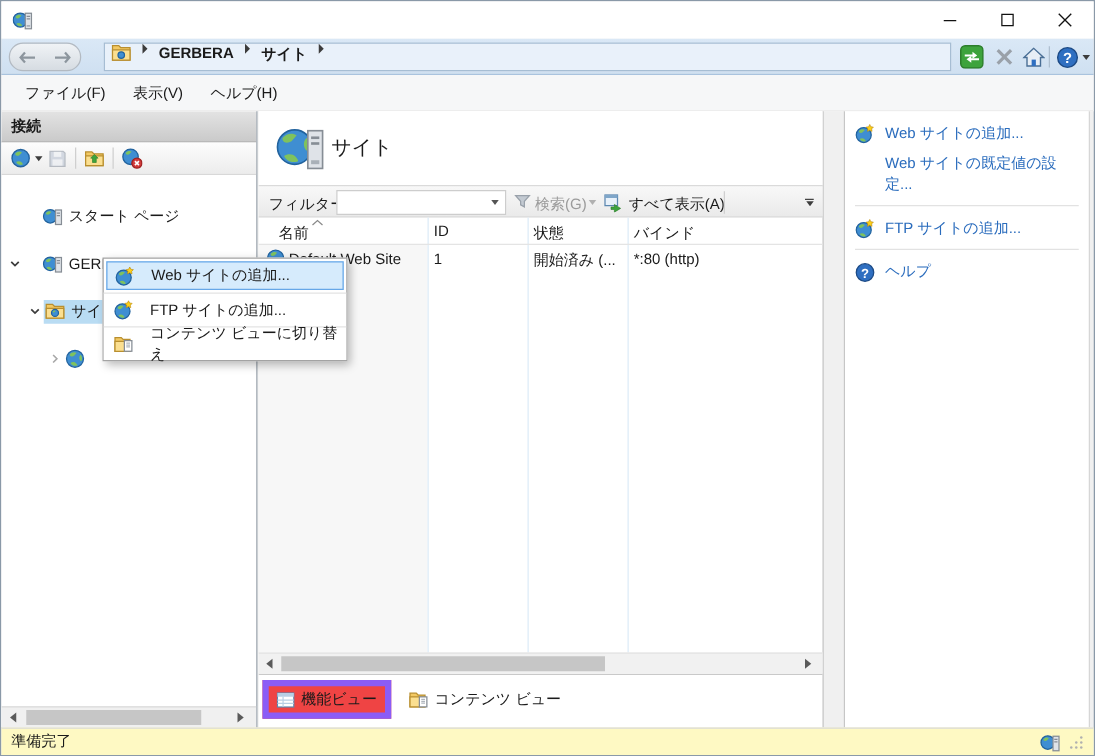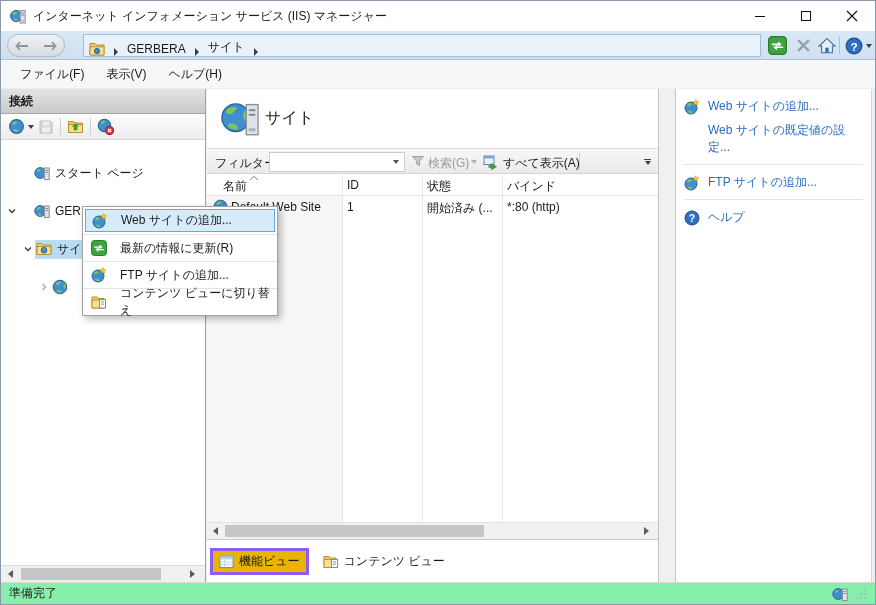--- a/index.html
+++ b/index.html
@@ -14,21 +14,21 @@
   .title-icon { margin:0 7px 0 9px; }
   .win-controls { margin-left:auto; display:flex; height:100%; }
   .win-btn { width:46px; height:100%; display:flex; align-items:center; justify-content:center; }
   .glyph-min { width:10px; height:1px; background:#111; }
   .glyph-max { width:10px; height:10px; border:1px solid #111; }
 
   
   .toolbar-row { position:absolute; top:30px; left:0; right:0; height:29px; background:linear-gradient(#dae8f6,#cfe0f1); border-bottom:1px solid #a9c3de; }
   .nav-blob { position:absolute; left:6px; top:3px; width:58px; height:23px; border-radius:12px; background:linear-gradient(#f0f3f6,#d6dce2); border:1px solid #b3bac2; display:flex; }
   .nav-btn { flex:1; display:flex; align-items:center; justify-content:center; }
-  .address-box { position:absolute; left:82px; top:3px; width:678px; height:23px; background:#e9f1fa; border:1px solid #a6bdd3; display:flex; align-items:flex-end; padding-left:5px; }
+  .address-box { position:absolute; left:82px; top:3px; width:678px; height:23px; background:#e9f1fa; border:1px solid #a6bdd3; display:flex; align-items:flex-start; padding-left:5px;font-weight:bold; }
   .crumb-arrow { width:0; height:0; border-left:4px solid #3c3c3c; border-top:4px solid transparent; border-bottom:4px solid transparent; margin:0 9px; }
   .crumb-label { white-space:nowrap; }
   .tb-ico { position:absolute; top:4px; width:21px; height:21px; display:flex; align-items:center; justify-content:center; }
   .tb-vsep { position:absolute; top:6px; width:1px; height:17px; background:#aebfd0; }
   .caret-down { width:0; height:0; border-top:4px solid #3c3c3c; border-left:3.5px solid transparent; border-right:3.5px solid transparent; }
 
   
   .menubar { position:absolute; top:59px; left:0; right:0; height:29px; background:#f6f7f8; border-bottom:1px solid #ededed; display:flex; align-items:center; padding-left:8px; }
   .menu-item { padding:5px 11px; }
 
@@ -73,32 +73,32 @@
   .list-header { position:absolute; top:0; left:0; right:0; height:22px; border-bottom:1px solid #e4e4e4; }
   .hcell { position:absolute; top:4px; }
   .sort-up { position:absolute; left:42px; top:1px; }
   .list-row { position:absolute; top:22px; left:0; right:0; height:22px; }
   .rcell { position:absolute; top:4px; white-space:nowrap; }
   .row-icon { position:absolute; left:6px; top:3px; }
   .list-hscroll { position:absolute; left:0; right:0; bottom:0; height:17px; background:#f1f1f1; border-top:1px solid #e2e2e2; }
 
   .view-tabs { position:absolute; left:3px; bottom:7px; display:flex; align-items:center; gap:7px; }
   .tab { display:flex; align-items:center; gap:5px; padding:2px 6px; border:1px solid transparent; }
-  .tab.selected { border:3px solid #8b5cf6; background:#eab308;text-align:right; }
+  .tab.selected { border:5px solid #8b5cf6; background:#ef4444;text-align:right; }
 
   
   .right-panel { position:absolute; top:88px; left:674px; right:3px; bottom:22px; background:#fff; border-left:1px solid #c6c6c6; border-right:1px solid #d6d6d6; display:flex; flex-direction:column; }
   .actions-body { padding:9px 8px 0 8px; }
   .action-link { display:flex; align-items:center; gap:8px; margin-bottom:7px; color:#2a6cbd; cursor:pointer; }
   .al-icon { width:16px; height:16px; flex:none; }
   .indent { padding-left:24px; }
   .action-sep { border-top:1px solid #e2e2e2; margin:8px 0 9px 0; }
 
   
-  .statusbar { position:absolute; left:0; right:0; bottom:0; height:22px; background:#86efac; border-top:1px solid #d9d9d9; display:flex; align-items:center; padding:0 8px; }
+  .statusbar { position:absolute; left:0; right:0; bottom:0; height:22px; background:#fef9c3; border-top:1px solid #d9d9d9; display:flex; align-items:center; padding:0 8px; }
   .status-right { margin-left:auto; display:flex; align-items:center; gap:7px; }
 
   
   .context-menu { position:absolute; left:81px; top:205px; width:196px; background:#fff; border:1px solid #a3a3a3; box-shadow:3px 3px 7px rgba(0,0,0,.28); z-index:50; }
   .cm-item { height:27px; display:flex; align-items:center; padding-left:8px; gap:13px; background:#fff; }
   .cm-item + .cm-item { border-top:1px solid #e4e4e4; }
   .cm-item.hl { margin:2px; height:23px; border:1px solid #66a7e8; background:#d6ebfc; padding-left:6px; }
   .cm-icon { width:16px; height:16px; flex:none; }
 </style>
 </head>
@@ -111,21 +111,20 @@
       <svg width="16" height="16" viewBox="0 0 16 16">
         <circle cx="6.2" cy="8" r="5.6" fill="#3f8ed2" stroke="#22639e"></circle>
         <path d="M2.6 5.2c1.2-1.6 3.4-1.9 4.6-.8-1.2 1.2-1.7 2.4-3.3 2.4-1 0-1.5-.8-1.3-1.6z" fill="#7fc25e"></path>
         <path d="M7.6 12.6c-1.7.7-3.8-.1-4.5-1.7 1.1-.7 2.8-.7 3.7.2.6.6 1 1.1.8 1.5z" fill="#7fc25e"></path>
         <rect x="10.2" y="2.6" width="5" height="12.4" fill="#dfe3e8" stroke="#868d95"></rect>
         <rect x="11.3" y="4.6" width="2.8" height="1" fill="#868d95"></rect>
         <rect x="11.3" y="6.6" width="2.8" height="1" fill="#868d95"></rect>
         <rect x="11.3" y="12" width="2.8" height="1.4" fill="#a9b0b8"></rect>
       </svg>
     </span>
-    <span class="title-text">インターネット インフォメーション サービス (IIS) マネージャー</span>
     <div class="win-controls">
       <div class="win-btn">
           <div class="glyph-min"></div>
         </div>
       <div class="win-btn">
           <div class="glyph-max"></div>
         </div>
       <div class="win-btn">
         <svg width="12" height="12" viewBox="0 0 12 12">
             <path d="M1 1l10 10M11 1L1 11" stroke="#111" stroke-width="1.1"></path>
@@ -507,30 +506,20 @@
           <path d="M3.2 5.8c1.2-1.6 3.5-1.9 4.7-.9-1.2 1.2-1.7 2.4-3.4 2.4-1 0-1.5-.8-1.3-1.5z" fill="#7fc25e"></path>
           <path d="M8.5 13.9c-1.8.8-4-.1-4.7-1.7 1.1-.8 2.9-.8 3.8.2.7.6 1.1 1.1.9 1.5z" fill="#7fc25e"></path>
           <path d="M11.8.6l.9 1.8 2 .3-1.4 1.4.3 2-1.8-.9-1.8.9.3-2L8.9 2.7l2-.3z" fill="#fdd017" stroke="#b8860b" stroke-width=".5"></path>
         </svg>
       </span>
       <span>Web サイトの追加...</span>
     </div>
     <div class="cm-item">
       <span class="cm-icon">
         <svg width="16" height="16" viewBox="0 0 16 16">
-          <rect x="0.5" y="0.5" width="15" height="15" rx="3" fill="#3da33c" stroke="#2c7d2b"></rect>
-          <path d="M3.2 6.4h5.2V4.6L11.6 7 8.4 9.3V7.7H3.2z" fill="#fff"></path>
-          <path d="M12.8 10.2H7.6V12L4.4 9.6l3.2-2.3v1.6h5.2z" fill="#fff"></path>
-        </svg>
-      </span>
-      <span>最新の情報に更新(R)</span>
-    </div>
-    <div class="cm-item">
-      <span class="cm-icon">
-        <svg width="16" height="16" viewBox="0 0 16 16">
           <circle cx="7" cy="9" r="6" fill="#3f8ed2" stroke="#22639e"></circle>
           <path d="M3.2 5.8c1.2-1.6 3.5-1.9 4.7-.9-1.2 1.2-1.7 2.4-3.4 2.4-1 0-1.5-.8-1.3-1.5z" fill="#7fc25e"></path>
           <path d="M8.5 13.9c-1.8.8-4-.1-4.7-1.7 1.1-.8 2.9-.8 3.8.2.7.6 1.1 1.1.9 1.5z" fill="#7fc25e"></path>
           <path d="M11.8.6l.9 1.8 2 .3-1.4 1.4.3 2-1.8-.9-1.8.9.3-2L8.9 2.7l2-.3z" fill="#fdd017" stroke="#b8860b" stroke-width=".5"></path>
         </svg>
       </span>
       <span>FTP サイトの追加...</span>
     </div>
     <div class="cm-item">
       <span class="cm-icon">

